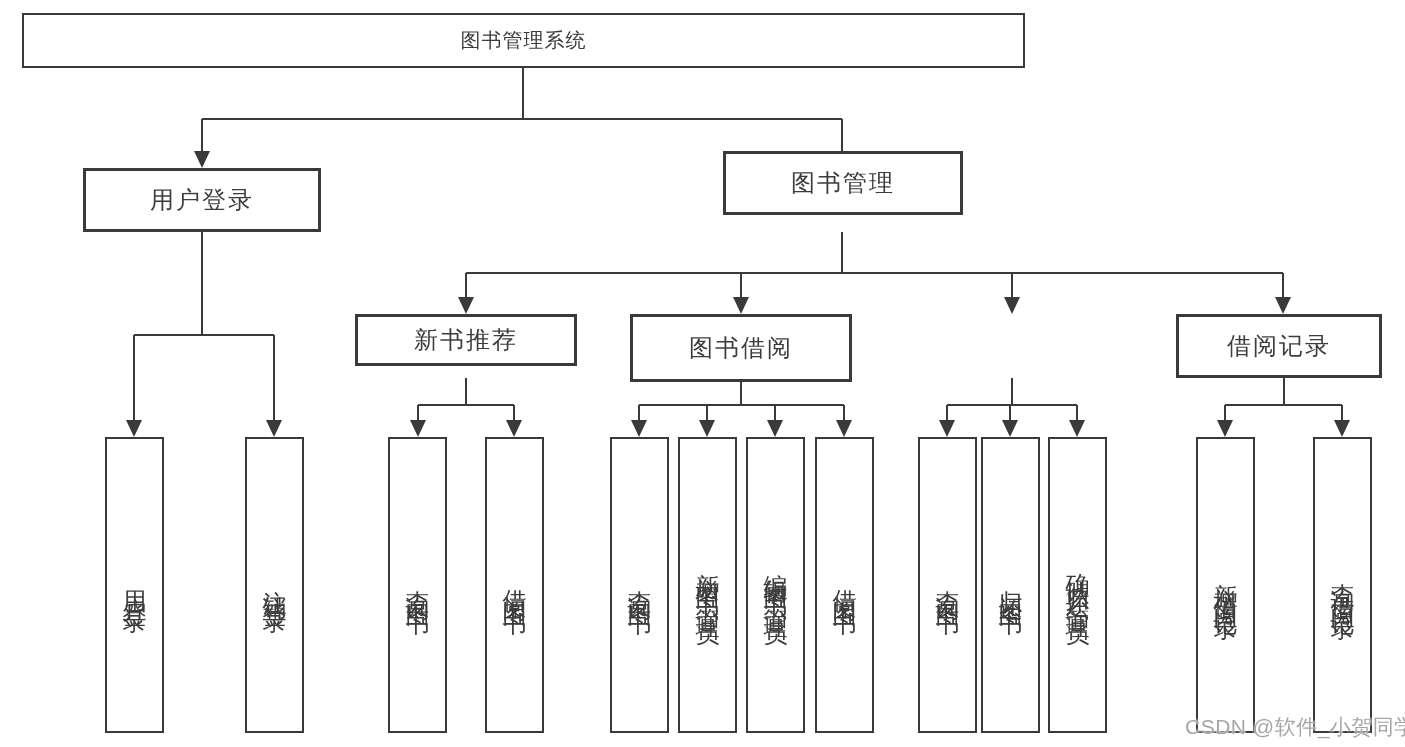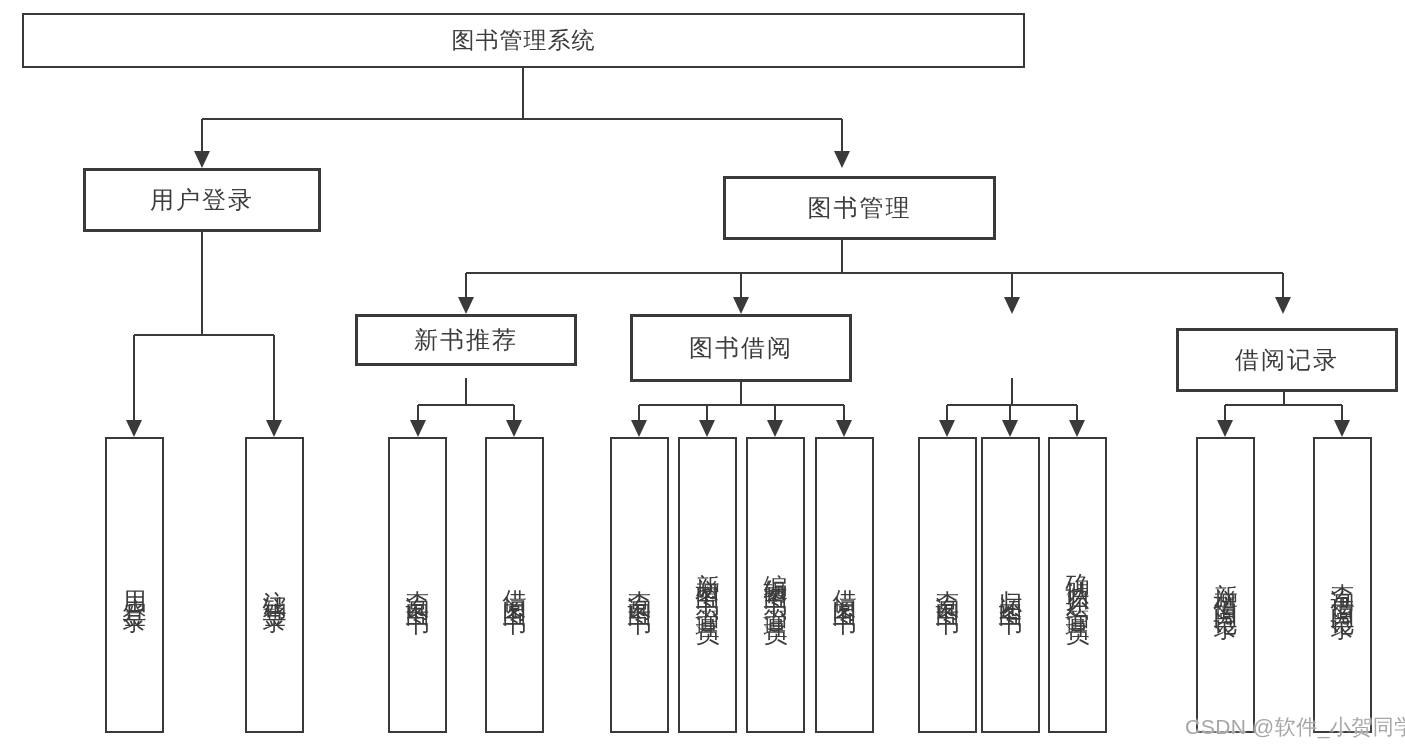--- a/index.html
+++ b/index.html
@@ -5,21 +5,21 @@
   html,body{margin:0;padding:0;background:#fff;}
   .canvas{
     position:relative;width:1405px;height:747px;background:#ffffff;
     font-family:"Liberation Sans","DejaVu Sans",sans-serif;color:#3c3c3c;overflow:hidden;
   }
   .box{
     position:absolute;box-sizing:border-box;background:#ffffff;
     border:2px solid #3a3a3a;display:flex;align-items:center;justify-content:center;
     text-align:center;white-space:nowrap;
   }
-  .lvl1{font-size:23px;letter-spacing:1px;}
+  .lvl1{font-size:20px;letter-spacing:1px;}
   .lvl2,.lvl3{border-width:3px;font-size:24px;letter-spacing:2px;}
   .leaf{
     writing-mode:vertical-rl;text-orientation:mixed;
     font-size:24px;letter-spacing:7px;line-height:1;white-space:normal;
   }
   svg.connectors{position:absolute;left:0;top:0;pointer-events:none;}
   .watermark{
     position:absolute;left:1185px;top:713px;font-size:21px;letter-spacing:.5px;
     color:#a6a6a6;white-space:nowrap;text-shadow:0 0 3px #fff,0 0 3px #fff;
   }
@@ -45,25 +45,25 @@
              M631 420 L647 420 L639 437 Z M699 420 L715 420 L707 437 Z
              M767 420 L783 420 L775 437 Z M836 420 L852 420 L844 437 Z
              M939 420 L955 420 L947 437 Z M1002 420 L1018 420 L1010 437 Z
              M1069 420 L1085 420 L1077 437 Z
              M1217 420 L1233 420 L1225 437 Z M1334 420 L1350 420 L1342 437 Z"></path>
   </svg>
 
   <div class="box lvl1" style="left:22px;top:13px;width:1003px;height:55px">图书管理系统</div>
 
   <div class="box lvl2" style="left:83px;top:168px;width:238px;height:64px">用户登录</div>
-  <div class="box lvl2" style="left:723px;top:176px;width:273px;height:64px">图书管理</div>
+  <div class="box lvl2" style="left:723px;top:151px;width:240px;height:64px">图书管理</div>
 
   <div class="box lvl3" style="left:355px;top:314px;width:222px;height:52px">新书推荐</div>
   <div class="box lvl3" style="left:630px;top:314px;width:222px;height:68px">图书借阅</div>
-  <div class="box lvl3" style="left:1176px;top:328px;width:222px;height:64px">借阅记录</div>
+  <div class="box lvl3" style="left:1176px;top:314px;width:206px;height:64px">借阅记录</div>
 
   <div class="box leaf" style="left:105px;top:437px;width:59px;height:296px">用户登录</div>
   <div class="box leaf" style="left:245px;top:437px;width:59px;height:296px">注销登录</div>
 
   <div class="box leaf" style="left:388px;top:437px;width:59px;height:296px">查询图书</div>
   <div class="box leaf" style="left:485px;top:437px;width:59px;height:296px">借阅图书</div>
 
   <div class="box leaf" style="left:610px;top:437px;width:59px;height:296px">查询图书</div>
   <div class="box leaf" style="left:678px;top:437px;width:59px;height:296px">新增图书（管理员）</div>
   <div class="box leaf" style="left:746px;top:437px;width:59px;height:296px">编辑图书（管理员）</div>

